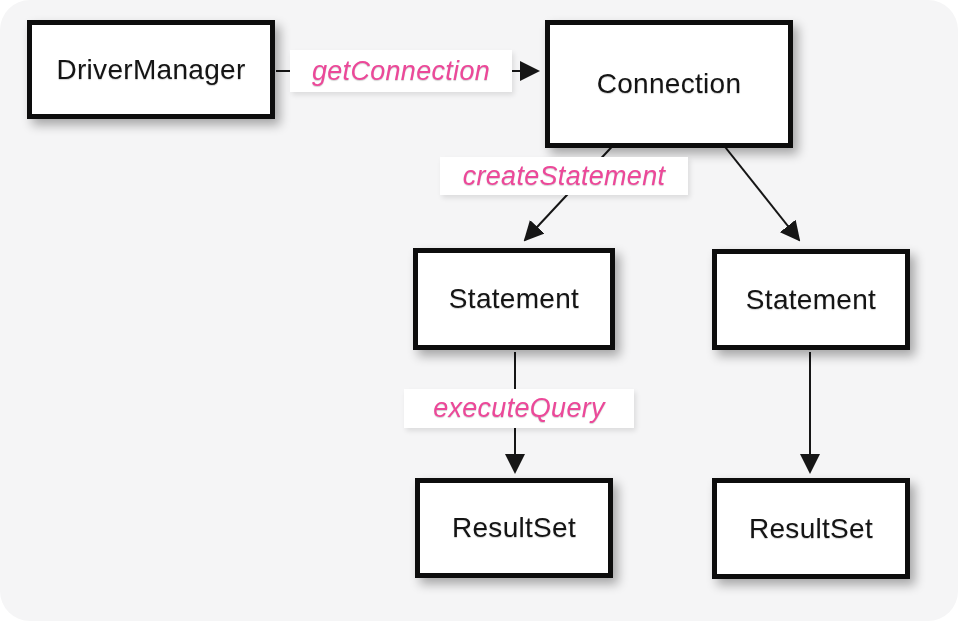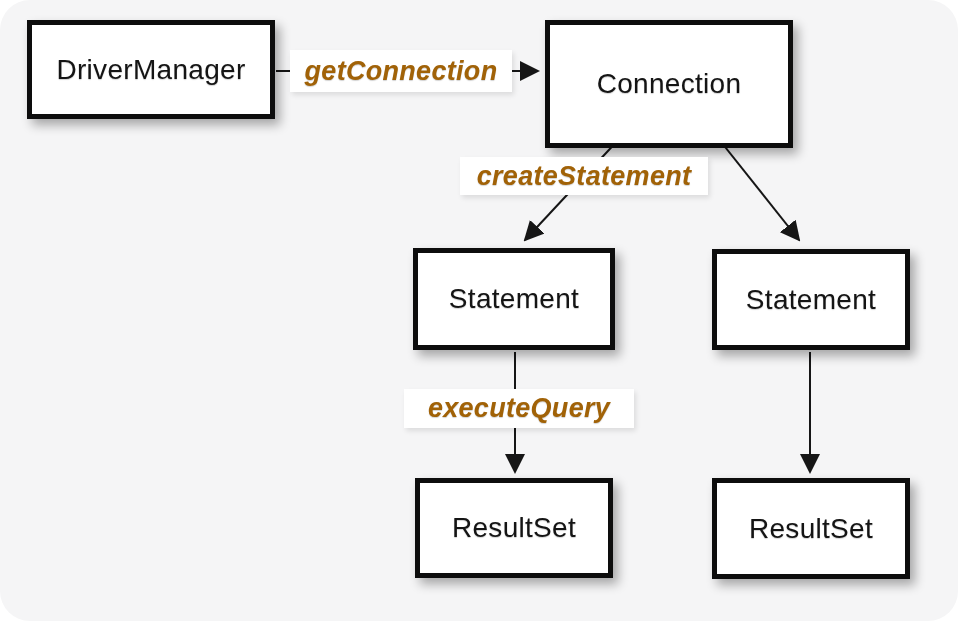--- a/index.html
+++ b/index.html
@@ -42,36 +42,35 @@
   }
   .edge-label {
     position: absolute;
     box-sizing: border-box;
     background: #ffffff;
     display: flex;
     align-items: center;
     justify-content: center;
     font-size: 27px;
     font-style: italic;
-    color: #a16207;
+    color: #ec4899;
     letter-spacing: 0.3px;
     z-index: 3;
     box-shadow: 2px 3px 5px rgba(0,0,0,0.10);
     text-shadow: 0 1px 1px rgba(0,0,0,0.18);
     white-space: nowrap;
-    font-weight: bold;
   }
   .node-driver-manager  { left: 27px;  top: 20px;  width: 248px; height: 99px;  }
   .node-connection      { left: 545px; top: 20px;  width: 248px; height: 128px; }
   .node-statement-left  { left: 413px; top: 248px; width: 202px; height: 102px; }
   .node-statement-right { left: 712px; top: 249px; width: 198px; height: 101px; }
   .node-resultset-left  { left: 415px; top: 478px; width: 198px; height: 100px; }
   .node-resultset-right { left: 712px; top: 478px; width: 198px; height: 101px; }
   .label-get-connection   { left: 290px; top: 50px;  width: 222px; height: 42px; }
-  .label-create-statement { left: 460px; top: 157px; width: 248px; height: 38px; }
+  .label-create-statement { left: 440px; top: 157px; width: 248px; height: 38px; }
   .label-execute-query    { left: 404px; top: 389px; width: 230px; height: 39px; }
 </style>
 </head>
 <body>
 
 <div class="canvas">
 
   <svg class="edges-svg" width="958" height="621" viewBox="0 0 958 621">
     <defs>
       <marker id="arrowhead" viewBox="0 0 10 10" refX="9" refY="5" markerWidth="10" markerHeight="10" orient="auto">

